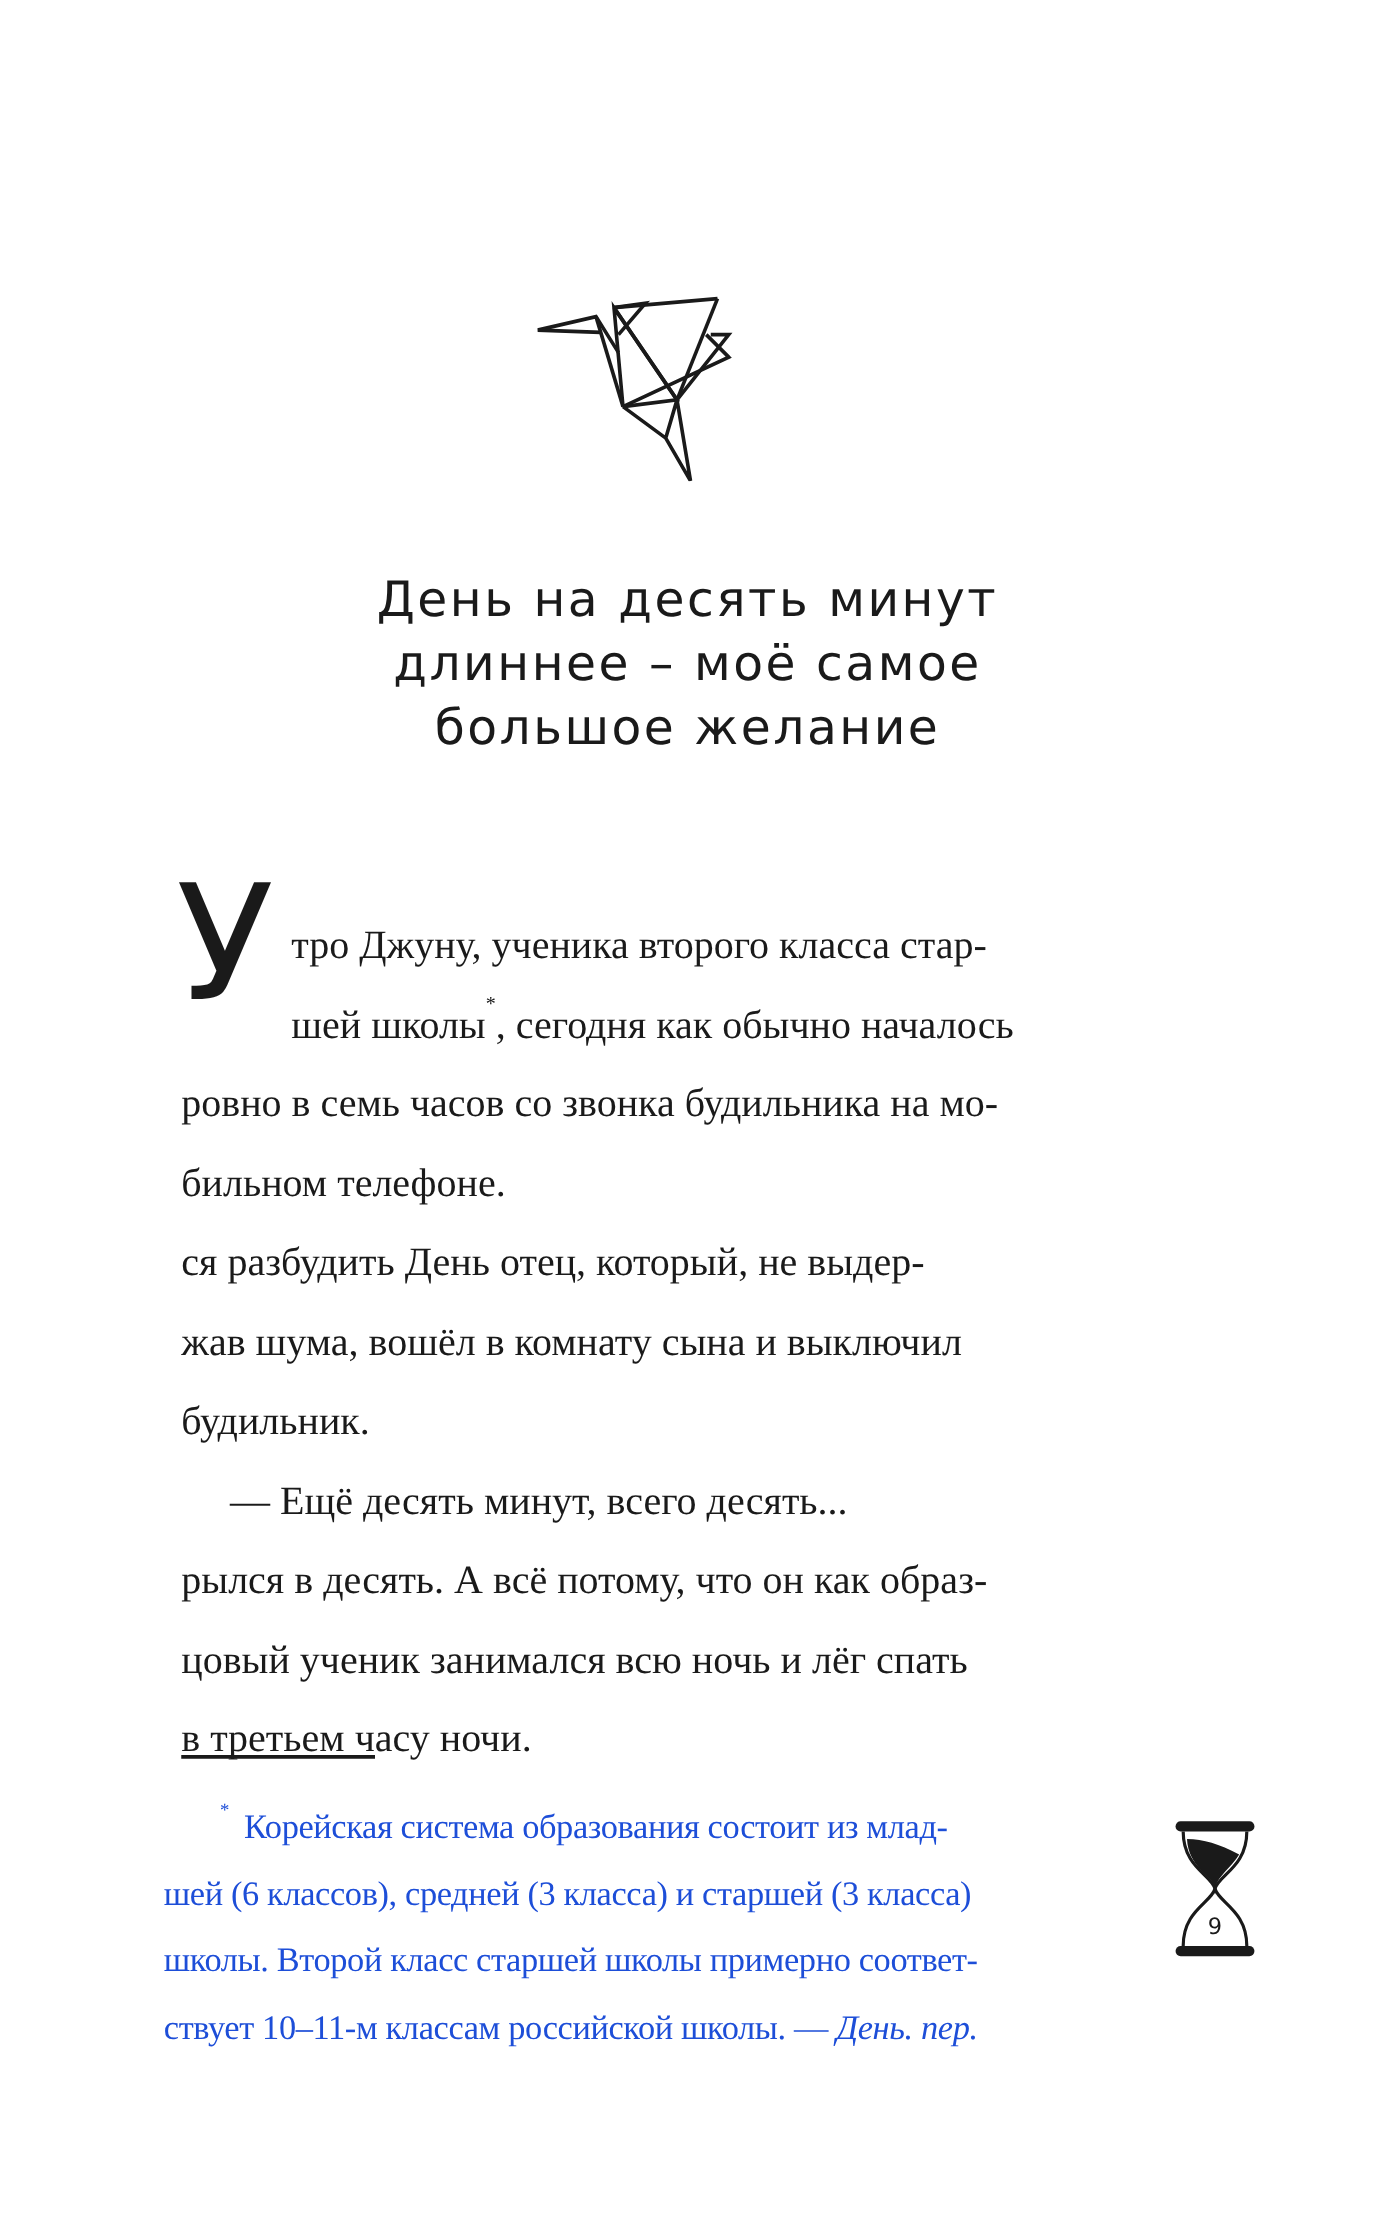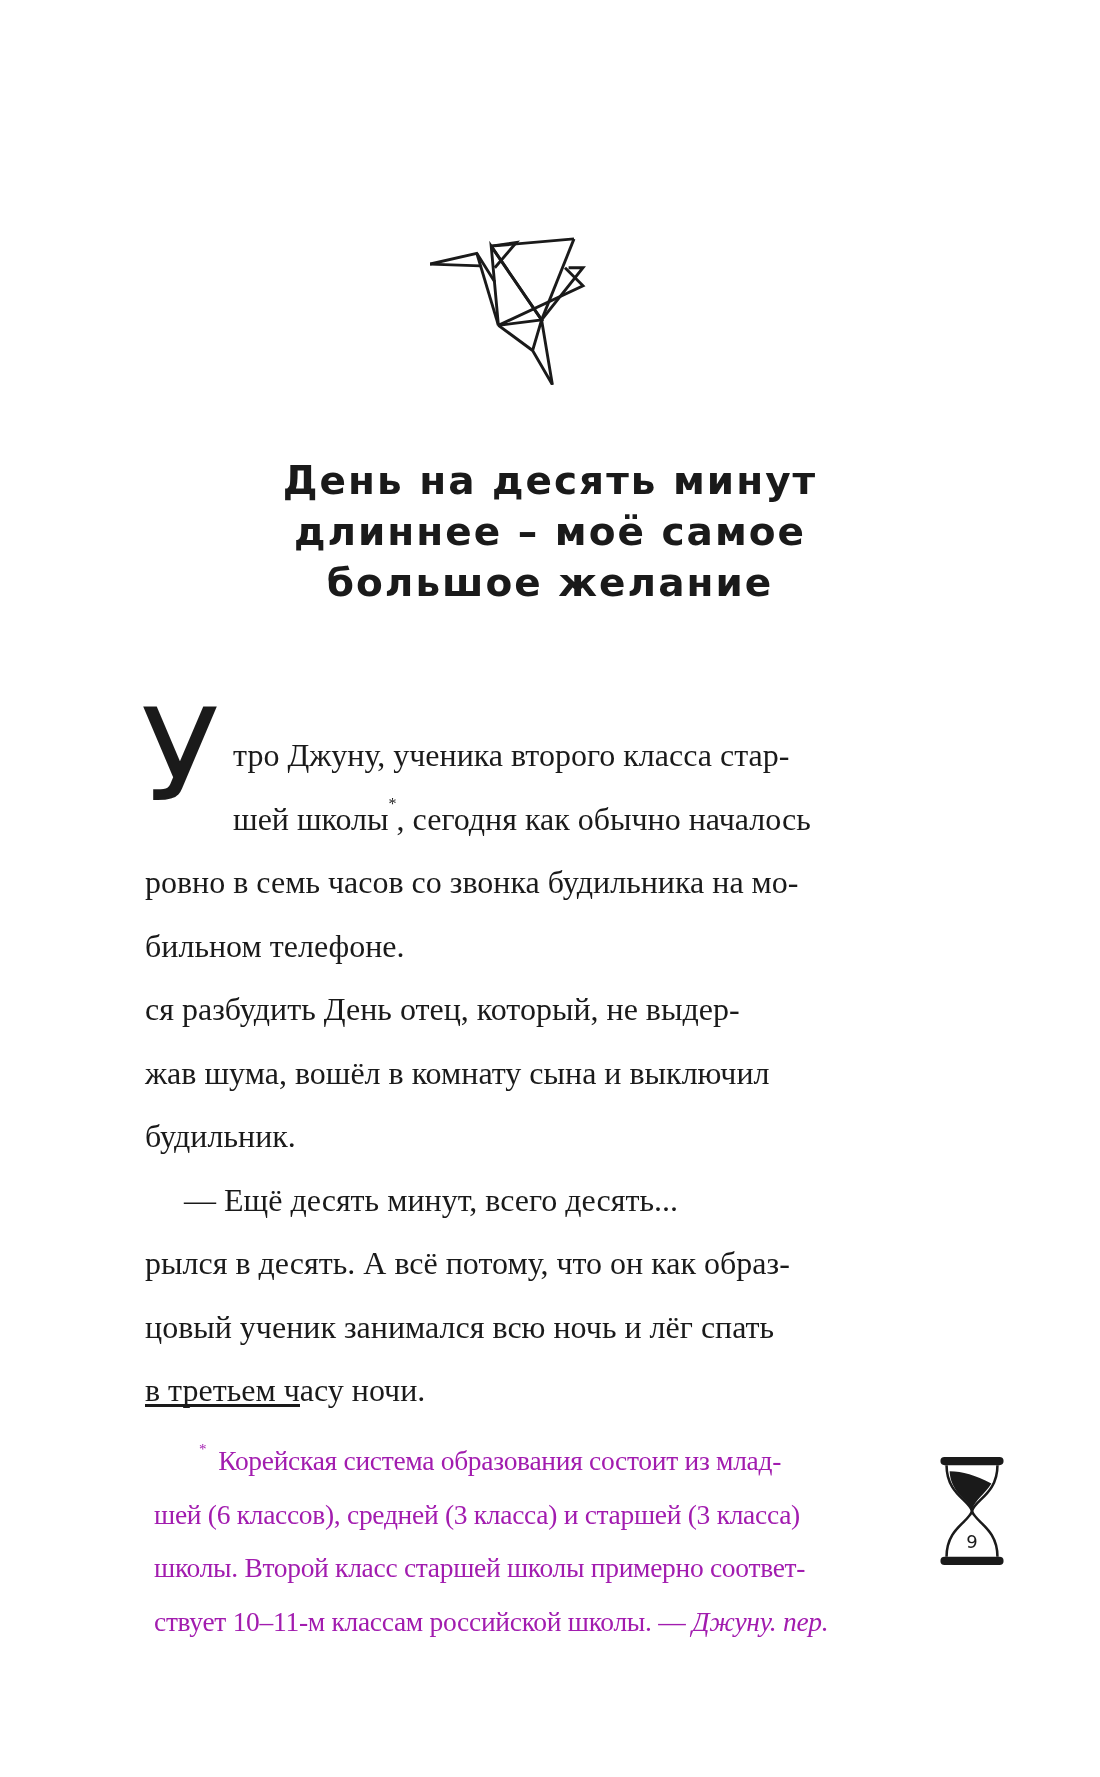--- a/index.html
+++ b/index.html
@@ -1,32 +1,32 @@
 <!DOCTYPE html>
 <html><head>
 <meta charset="utf-8">
 <style>
   html, body { margin:0; padding:0; background:#fff; }
   body { width:1100px; height:1777px; position:relative; overflow:hidden; color:#1a1a1a; }
   .bird { position:absolute; left:430px; top:235px; width:180px; height:150px; }
   .title { position:absolute; left:0; width:1100px; top:455px; text-align:center;
     font-family:"DejaVu Sans", sans-serif; font-size:39px; line-height:51px; letter-spacing:2px; color:#1a1a1a; }
-  .title div { white-space:nowrap;font-weight:bold; }
+  .title div { white-space:nowrap; }
   .body { position:absolute; left:145px; width:755px; top:718px;
     font-family:"Liberation Serif", serif; font-size:32px; line-height:51.5px; color:#1a1a1a; }
   .line { white-space:nowrap; display:flex; justify-content:space-between; height:51.5px;margin-top:12px; }
   .line.last { justify-content:flex-start; }
   .ind { padding-left:39px; }
   .dropcap { position:absolute; left:-4px; top:-26px; font-family:"DejaVu Sans", sans-serif;
     font-size:128px; line-height:128px; color:#1a1a1a; }
   .dc-line { padding-left:88px; }
   sup { font-size:16px; vertical-align:top; line-height:1; position:relative; top:2px; }
   .rule { position:absolute; left:145px; top:1404px; width:155px; height:3px; background:#1a1a1a; }
-  .foot { position:absolute; left:154px; width:755px; top:1428px;
-    font-family:"Liberation Serif", serif; font-size:27.5px; line-height:41.5px; color:#a21caf; letter-spacing:-0.3px; }
+  .foot { position:absolute; left:131px; width:755px; top:1428px;
+    font-family:"Liberation Serif", serif; font-size:27.5px; line-height:41.5px; color:#1d4ed8; letter-spacing:-0.3px; }
   .foot .line { height:41.5px; }
   .foot .star { padding-left:45px; }
   .foot .star sup { font-size:15px; margin-right:12px; }
   .hourglass { position:absolute; left:937px; top:1455px; width:70px; height:112px; }
   .pagenum { position:absolute; left:952px; top:1531px; width:40px; text-align:center;
     font-family:"DejaVu Sans", sans-serif; font-size:18px; color:#1a1a1a; }
   em { font-style:italic; }
 </style>
 </head>
 <body>
@@ -70,21 +70,21 @@
 
 <div class="rule"></div>
 
 <div class="foot">
   <div class="line star">
     <span><sup>*</sup><span>Корейская система образования состоит из млад-</span></span>
   </div>
   <div class="line">шей (6 классов), средней (3 класса) и старшей (3 класса)</div>
   <div class="line">школы. Второй класс старшей школы примерно соответ-</div>
   <div class="line last">
-    <span><span>ствует 10–11-м классам российской школы. — </span><em>Джуну. пер.</em></span>
+    <span><span>ствует 10–11-м классам российской школы. — </span><em>День. пер.</em></span>
   </div>
 </div>
 
 <svg class="hourglass" viewBox="0 0 62 110">
   <rect x="0" y="2" width="62" height="8" rx="4" fill="#1a1a1a"></rect>
   <rect x="0" y="100" width="62" height="8" rx="4" fill="#1a1a1a"></rect>
   <path d="M6,10 C6,38 28,44 31,55 C34,44 56,38 56,10" fill="none" stroke="#1a1a1a" stroke-width="2.5"></path>
   <path d="M6,100 C6,72 28,66 31,55 C34,66 56,72 56,100" fill="none" stroke="#1a1a1a" stroke-width="2.5"></path>
   <path d="M9,16 C22,16 34,20 50,28 C44,38 34,44 31,54 C28,44 10,38 9,16 Z" fill="#1a1a1a"></path>
 </svg>

